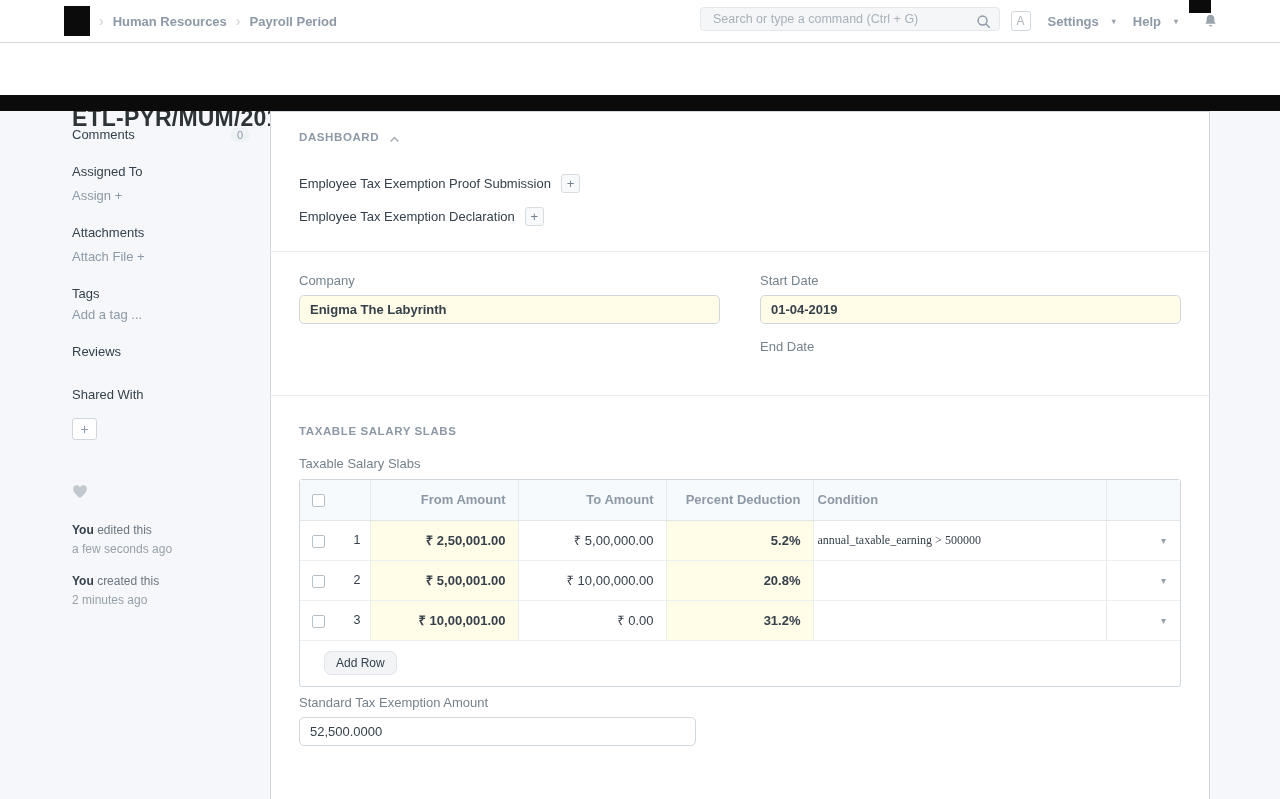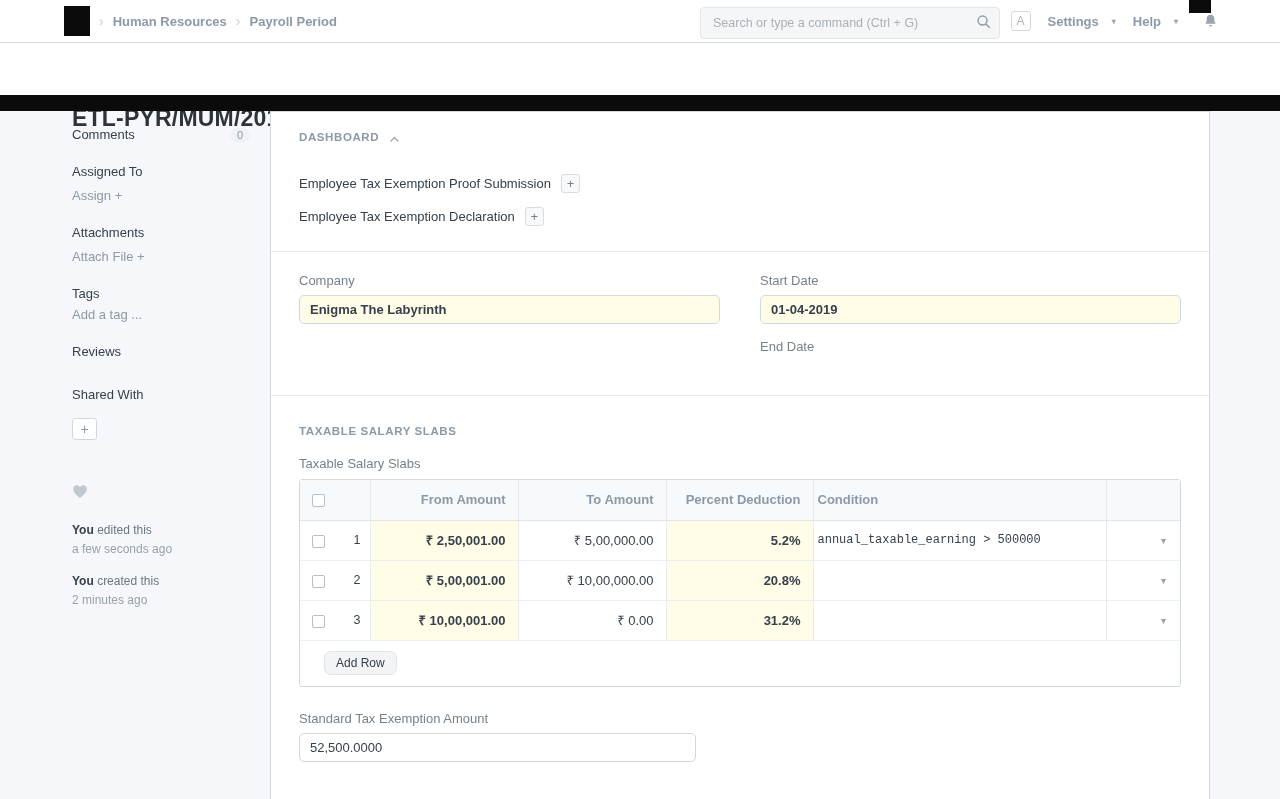--- a/index.html
+++ b/index.html
@@ -9,21 +9,21 @@
   
   .navbar{position:absolute;top:0;left:0;right:0;height:43px;background:#fff;
     border-bottom:1px solid #d1d8dd;z-index:5}
   .nav-left{position:absolute;left:64px;top:0;height:42px;display:flex;align-items:center;gap:9px}
   .redaction{background:#0b0b0b}
   .logo-redaction{width:26px;height:30px}
   .redaction-tr{position:absolute;right:69px;top:0;width:22px;height:13px}
   .redaction-bar{position:absolute;top:95px;left:0;width:1280px;height:16px;z-index:6}
   .crumb{font-weight:700;color:#8d99a6;text-decoration:none;cursor:pointer}
   .crumb-sep{color:#c6ced4;font-size:14px}
-  .nav-search{position:absolute;left:700px;top:7px;width:300px;height:32px}
+  .nav-search{position:absolute;left:700px;top:7px;width:300px;height:24px}
   .nav-search input{width:100%;height:100%;border:1px solid #e3e7ea;background:#f5f6f8;
     border-radius:4px;padding:0 30px 0 12px;font-size:12.5px;color:#36414c;outline:none;
     font-family:"Liberation Sans",sans-serif}
   .nav-search input::placeholder{color:#a8b1b9}
   .search-icon{position:absolute;right:9px;top:7px;line-height:0}
   .nav-right{position:absolute;right:62px;top:0;height:42px;display:flex;align-items:center;gap:17px}
   .avatar{width:20px;height:20px;border:1px solid #d1d8dd;border-radius:3px;background:#fff;
     color:#b0b8bf;font-size:12px;display:flex;align-items:center;justify-content:center}
   .nav-link{font-weight:700;color:#8d99a6;cursor:pointer;display:flex;align-items:center;gap:13px}
   .caret{font-size:8px;color:#9aa4ac}
@@ -84,30 +84,30 @@
   col.c-check{width:36px}col.c-idx{width:34px}col.c-from{width:148px}col.c-to{width:148px}
   col.c-pct{width:147px}col.c-cond{width:293px}col.c-edit{width:auto}
   th{height:40px;background:#f7fafc;font-size:13px;font-weight:700;color:#8d99a6;
     border-bottom:1px solid #e2e6e9}
   td{height:40px;font-size:13px;color:#36414c;border-bottom:1px solid #ebeff2;background:#fff}
   .vline{border-right:1px solid #e7ebee}
   .ta-r{text-align:right;padding-right:12px}
   .ta-l{text-align:left;padding-left:4px}
   .idx-cell{text-align:right;padding-right:9px;font-size:12.5px}
   .bold-cell{font-weight:700;background:#fffce7}
-  .cond-cell{font-family:Liberation Mono, monospace;font-size:12px}
+  .cond-cell{font-family:Liberation Serif, serif;font-size:12px}
   .caret-cell{text-align:right;padding-right:14px;color:#98a1a9;font-size:10px;cursor:pointer}
   .checkbox{display:inline-block;width:13px;height:13px;border:1px solid #b7bfc6;border-radius:2px;
     background:#fff;vertical-align:middle;cursor:pointer}
   .cb-cell{text-align:center}
   .grid-footer{padding:10px 24px 11px}
   .add-row-btn{font-size:12px;padding:4px 11px;background:#f2f4f6;border:1px solid #e0e4e8;
     border-radius:7px;color:#36414c;cursor:pointer;font-family:"Liberation Sans",sans-serif}
 
-  .exemption-field{margin-top:24px;width:425px;padding-left:28px}
+  .exemption-field{margin-top:8px;width:425px;padding-left:28px}
 </style>
 </head>
 <body>
 
 <header class="navbar">
   <div class="nav-left">
     <div class="redaction logo-redaction"></div>
     <span class="crumb-sep">›</span>
     <a class="crumb">Human Resources</a>
     <span class="crumb-sep">›</span>

